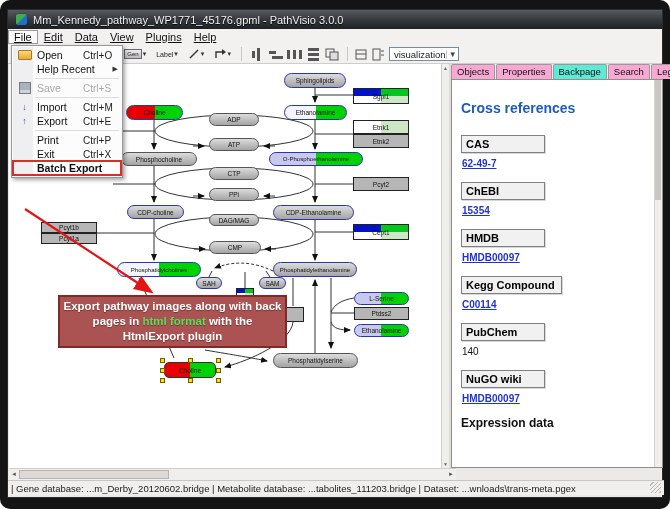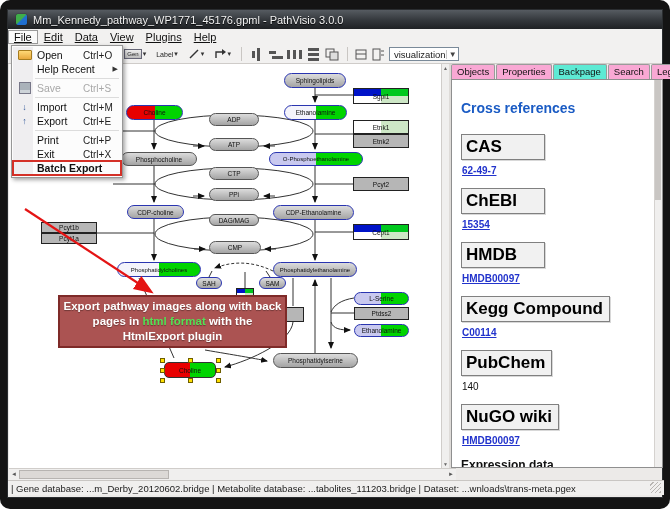--- a/index.html
+++ b/index.html
@@ -54,21 +54,21 @@
   
   .panel{position:absolute;left:443px;top:54px;width:212px;height:404px;background:#f0efee;}
   .tabs{display:flex;height:15px;font-size:9.5px;color:#111;}
   .tab{padding:1px 5px 0;border:1px solid #9a9a9a;border-bottom:none;background:#f9a8d4;margin-right:1px;border-radius:2px 2px 0 0;white-space:nowrap;}
   .tab.active{background:#5eead4;position:relative;top:0;font-weight:normal;}
   .panel-content{position:absolute;left:0;top:15px;right:0;bottom:0;background:#fff;border:1px solid #8f8f8f;box-sizing:border-box;overflow:hidden;padding:6px 10px 0 9px;}
   .panel-scroll{position:absolute;right:1px;top:16px;bottom:1px;width:7px;background:#f0efee;border-left:1px solid #d5d2cf;}
   .panel-scroll .pthumb{position:absolute;left:0;top:0;width:6px;height:120px;background:#c9c6c3;}
   .bp-heading{color:#1a5bc4;font-weight:bold;font-size:14px;margin:14px 0 18px;}
   .bp-section{margin-bottom:9px;}
-  .bp-head-box{display:inline-block;border:1px solid #808080;background:#f1f1f1;font-weight:bold;font-size:17px;padding:2px 6px 2px 4px;min-width:72px;box-shadow:1px 1px 0 #d8d8d8;}
+  .bp-head-box{display:inline-block;border:1px solid #808080;background:#f1f1f1;font-weight:bold;font-size:11px;padding:2px 6px 2px 4px;min-width:72px;box-shadow:1px 1px 0 #d8d8d8;}
   .bp-val{margin:5px 0 12px 1px;font-size:10px;font-weight:bold;}
   .bp-val.link{color:#2233cc;text-decoration:underline;}
   .bp-val.plain{color:#111;font-weight:normal;}
   .bp-footer{font-weight:bold;font-size:12px;color:#111;margin-top:6px;}
   
   .pill{position:absolute;z-index:5;border:1px solid #555;border-radius:8px;background:linear-gradient(#dcdcdc,#a4a4a4);font-size:6.5px;color:#101010;display:flex;align-items:center;justify-content:center;white-space:nowrap;overflow:hidden;box-sizing:border-box;}
   .pill.blue{border-color:#2a35b0;}
   .pill.tiny{font-size:6px;}
   .gbox{position:absolute;z-index:5;border:1px solid #222;background:#b6b6b6;font-size:6.5px;color:#101010;display:flex;align-items:center;justify-content:center;white-space:nowrap;overflow:hidden;box-sizing:border-box;}
   .split-rg{background:linear-gradient(90deg,#e80000 50%,#00d400 50%);}

